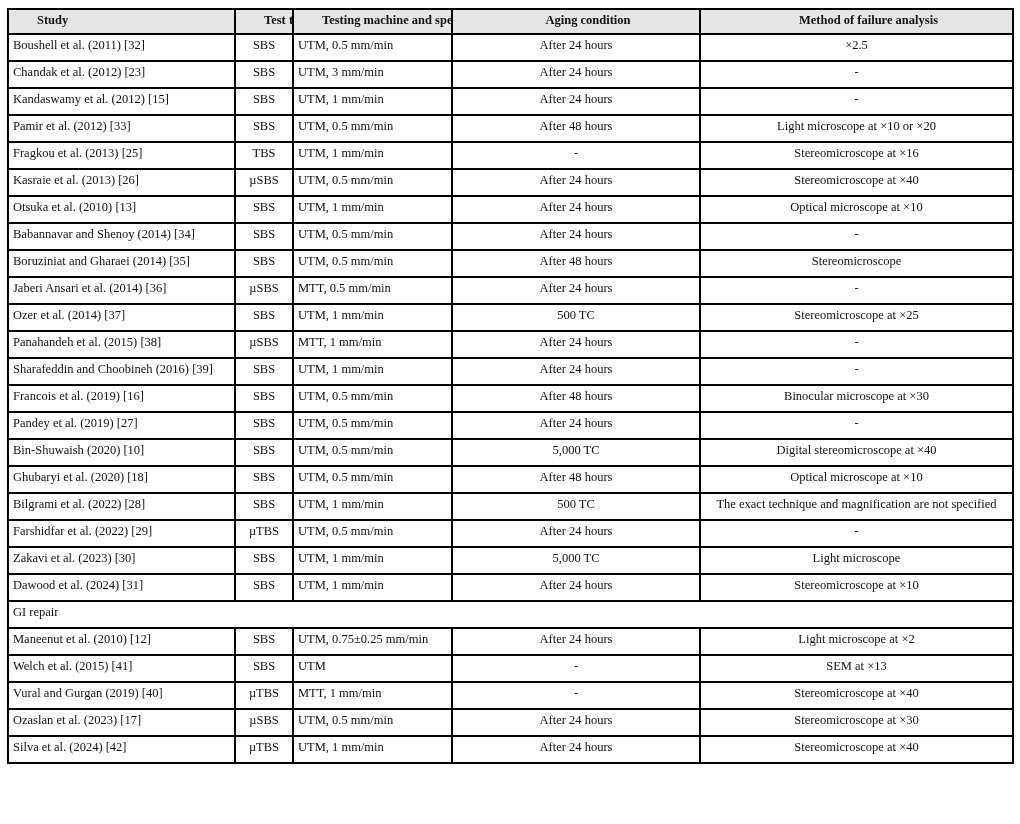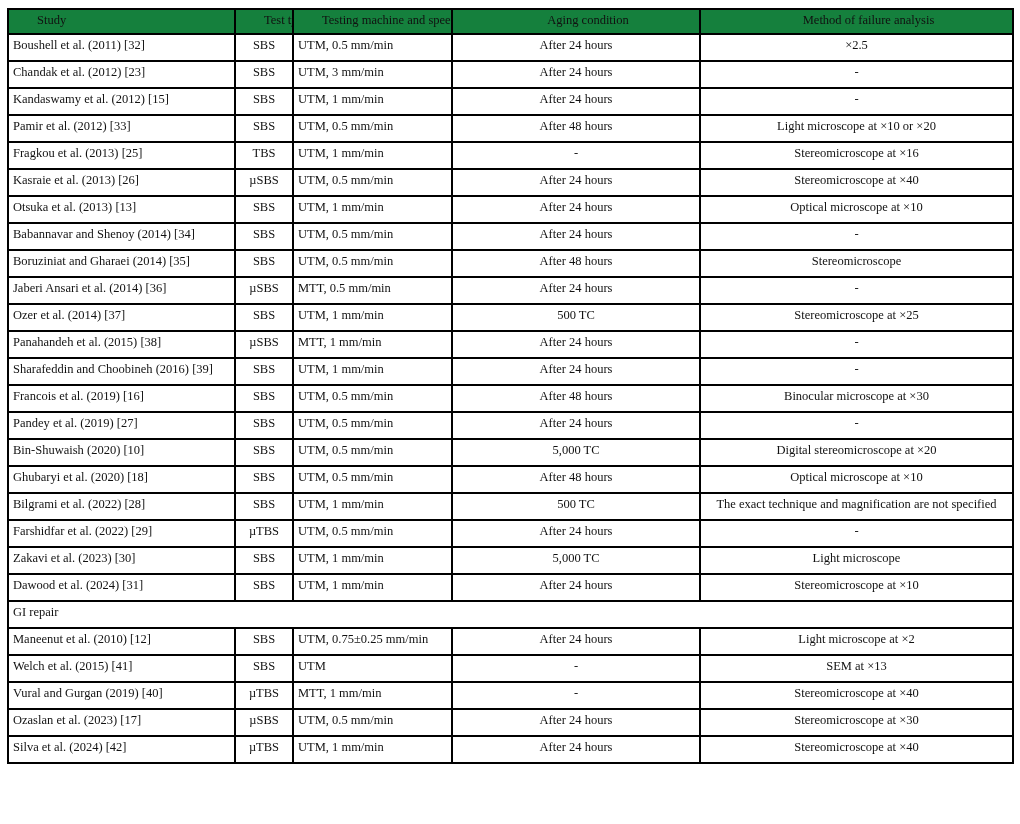--- a/index.html
+++ b/index.html
@@ -33,22 +33,22 @@
     border: 2px solid #000;
     height: 22px;
     padding: 0 4px;
     line-height: 14px;
     vertical-align: top;
     padding-top: 3px;
     white-space: nowrap;
     overflow: hidden;
   }
   th {
-    background: #15803d;
-    font-weight: normal;
+    background: #e5e5e5;
+    font-weight: bold;
     height: 20px;
     padding-left: 28px;
   }
   th.left, td.left { text-align: left; }
   th.center, td.center { text-align: center; }
   td.section {
     text-align: left;
     height: 22px;
     font-family: Liberation Serif, serif;
   }
@@ -112,21 +112,21 @@
         <td class="center">Stereomicroscope at ×16</td>
       </tr>
       <tr>
         <td class="left">Kasraie et al. (2013) [26]</td>
         <td class="center">µSBS</td>
         <td class="left">UTM, 0.5 mm/min</td>
         <td class="center">After 24 hours</td>
         <td class="center">Stereomicroscope at ×40</td>
       </tr>
       <tr>
-        <td class="left">Otsuka et al. (2013) [13]</td>
+        <td class="left">Otsuka et al. (2010) [13]</td>
         <td class="center">SBS</td>
         <td class="left">UTM, 1 mm/min</td>
         <td class="center">After 24 hours</td>
         <td class="center">Optical microscope at ×10</td>
       </tr>
       <tr>
         <td class="left">Babannavar and Shenoy (2014) [34]</td>
         <td class="center">SBS</td>
         <td class="left">UTM, 0.5 mm/min</td>
         <td class="center">After 24 hours</td>
@@ -179,21 +179,21 @@
         <td class="center">SBS</td>
         <td class="left">UTM, 0.5 mm/min</td>
         <td class="center">After 24 hours</td>
         <td class="center">-</td>
       </tr>
       <tr>
         <td class="left">Bin-Shuwaish (2020) [10]</td>
         <td class="center">SBS</td>
         <td class="left">UTM, 0.5 mm/min</td>
         <td class="center">5,000 TC</td>
-        <td class="center">Digital stereomicroscope at ×20</td>
+        <td class="center">Digital stereomicroscope at ×40</td>
       </tr>
       <tr>
         <td class="left">Ghubaryi et al. (2020) [18]</td>
         <td class="center">SBS</td>
         <td class="left">UTM, 0.5 mm/min</td>
         <td class="center">After 48 hours</td>
         <td class="center">Optical microscope at ×10</td>
       </tr>
       <tr>
         <td class="left">Bilgrami et al. (2022) [28]</td>

